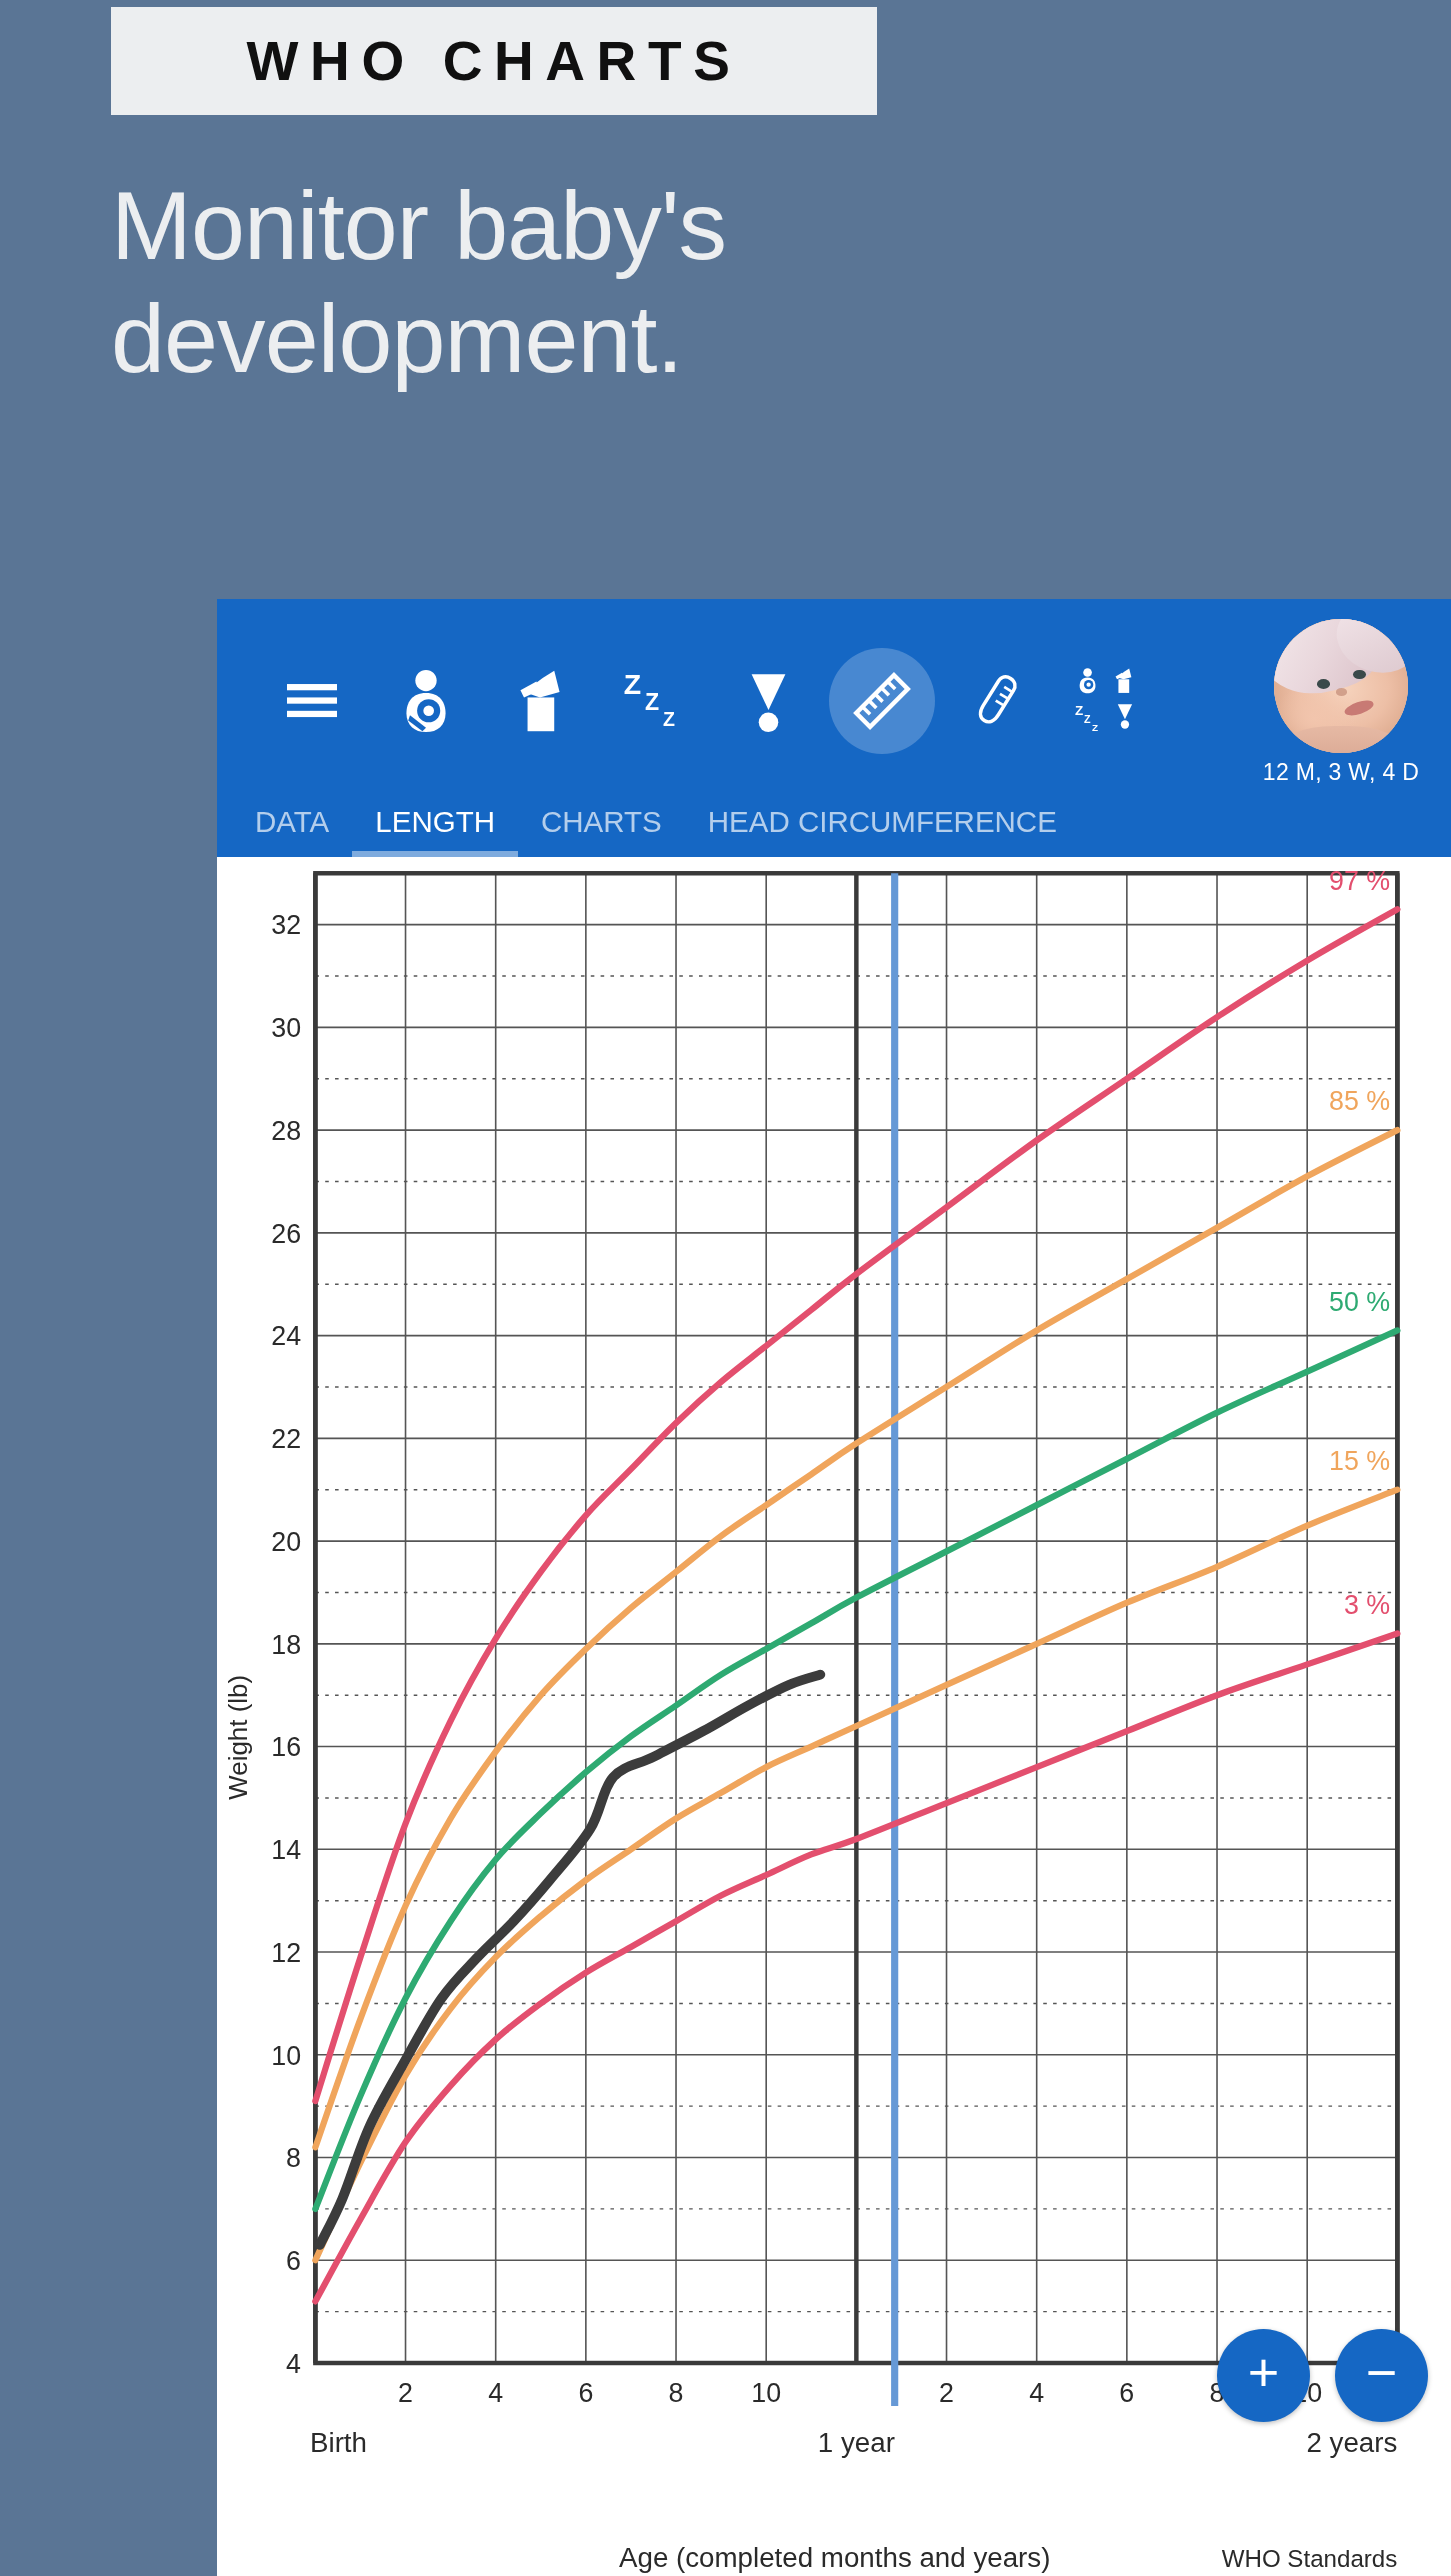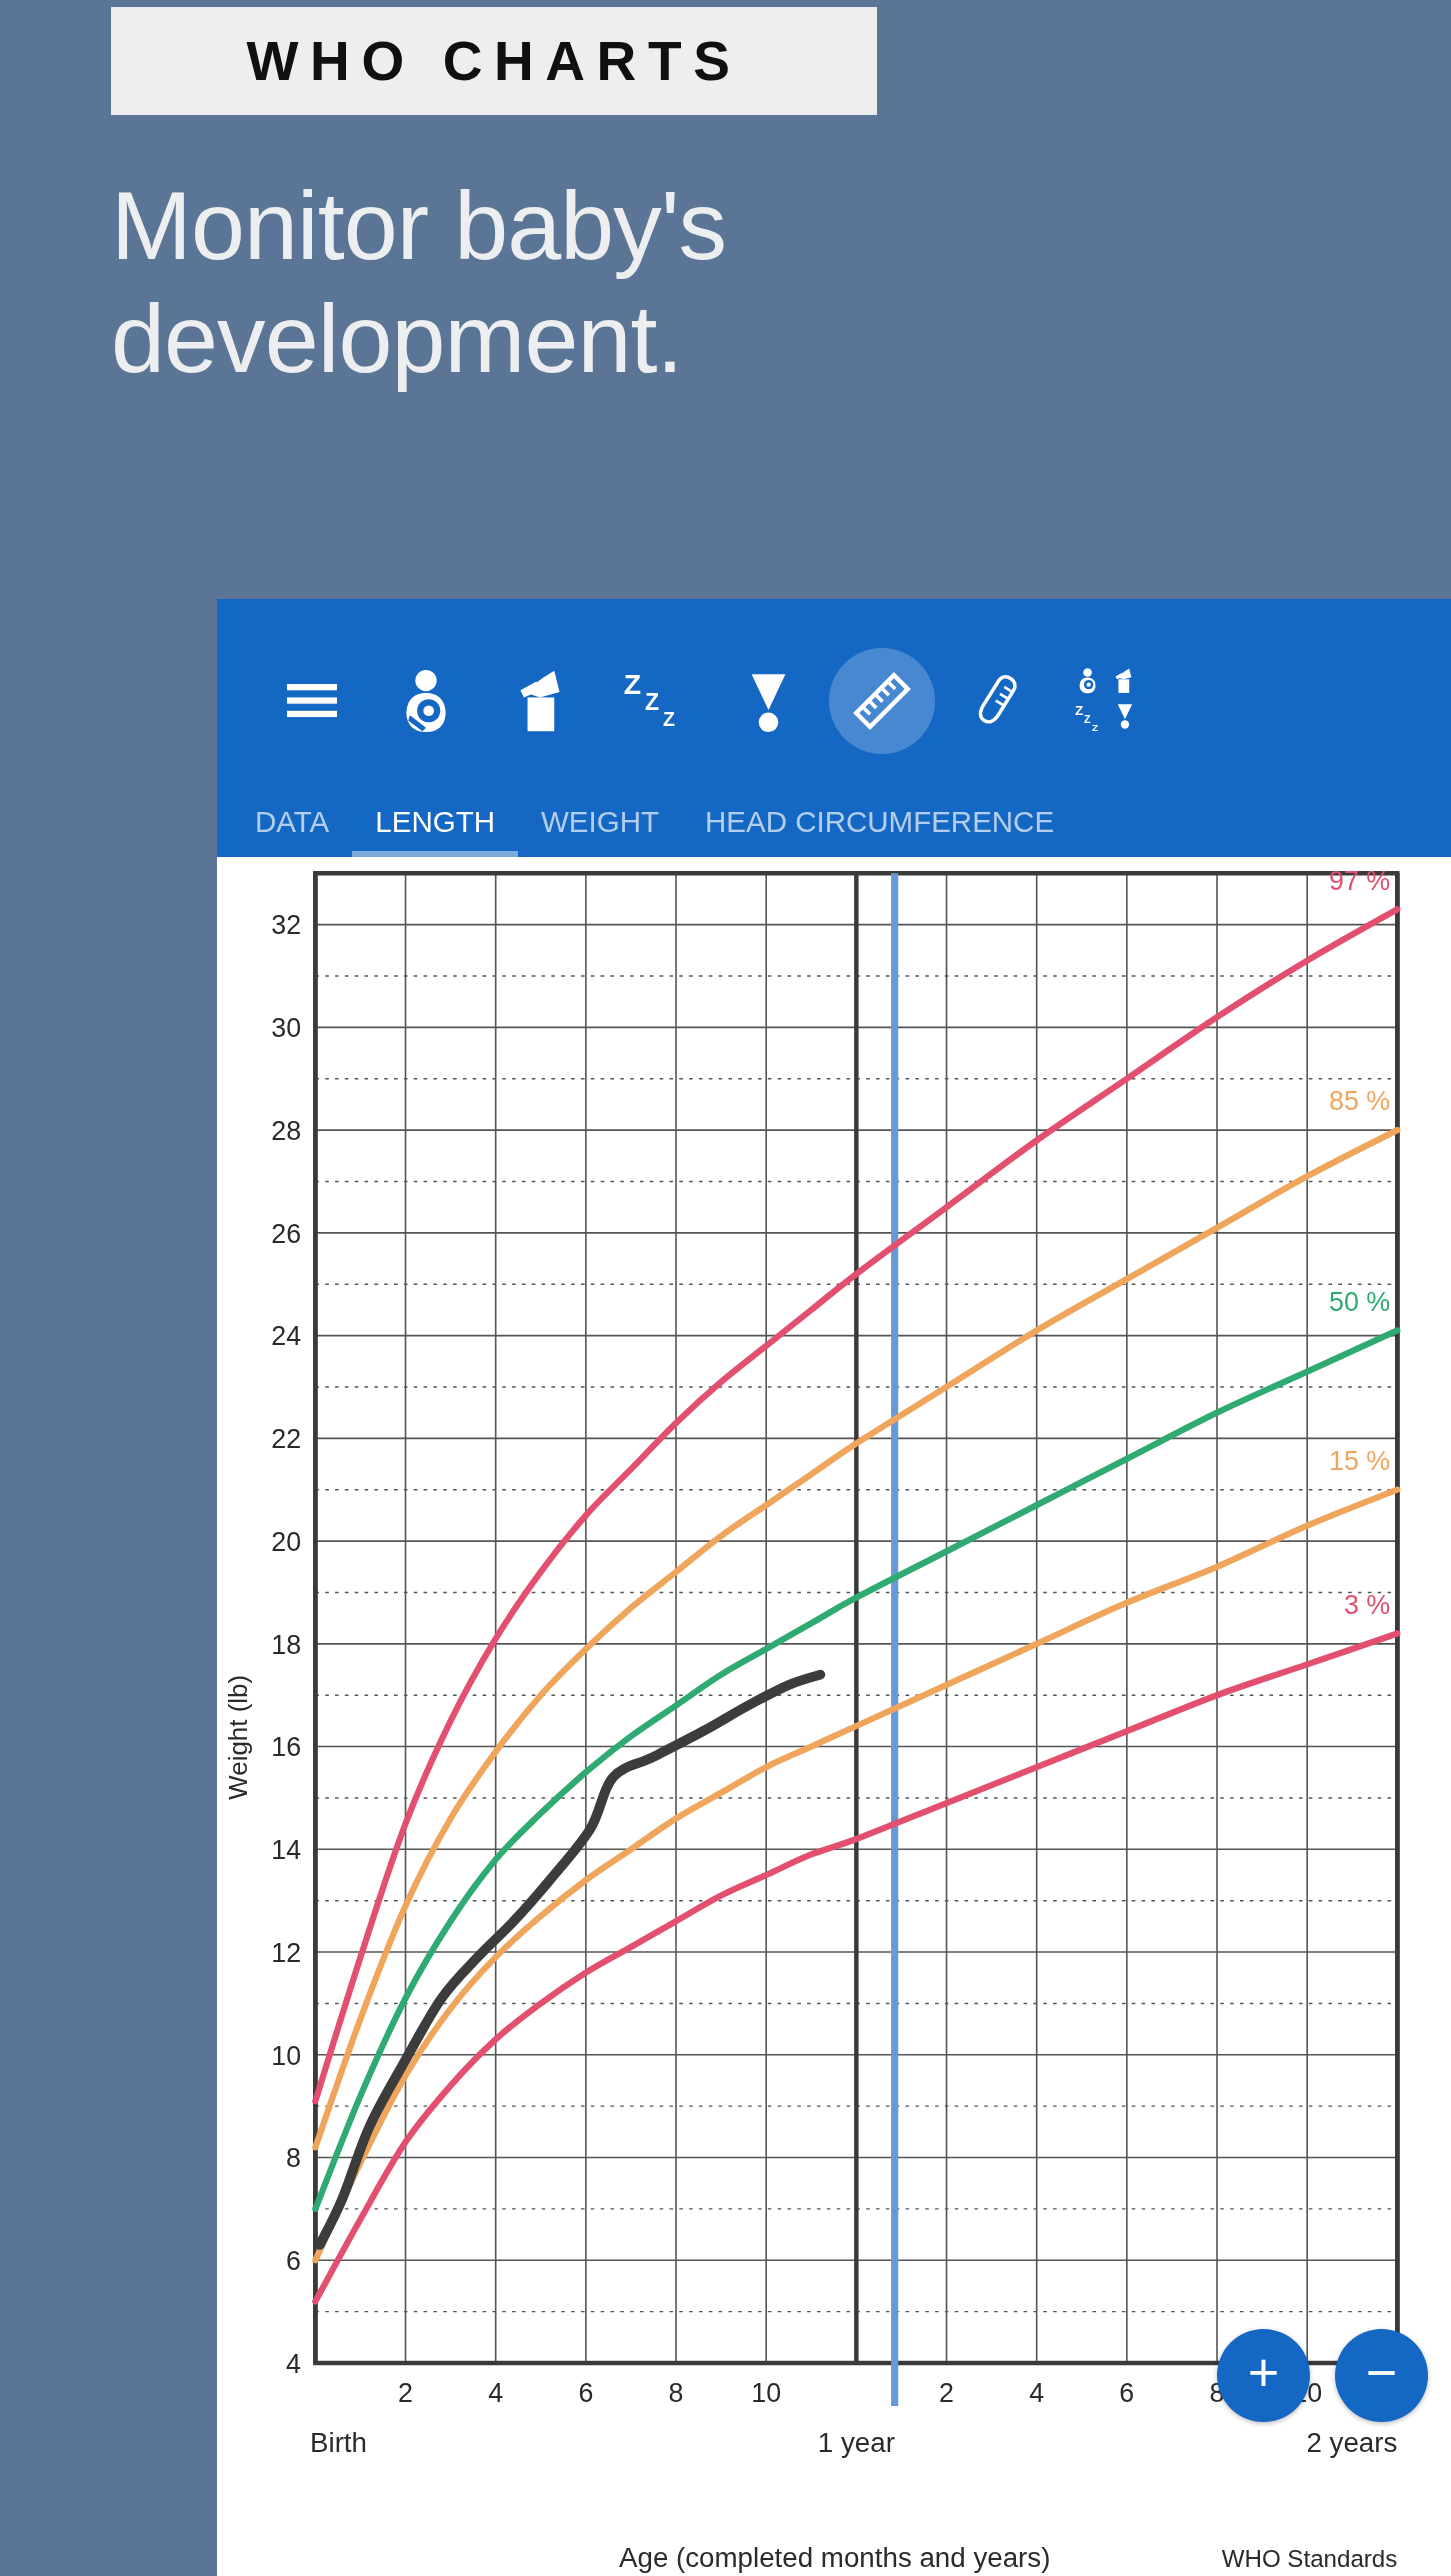--- a/index.html
+++ b/index.html
@@ -326,26 +326,39 @@
             <g transform="translate(46,40) scale(0.42)">
               <path d="M4 6 L42 6 L23 46 Z" fill="#fff"></path>
               <circle cx="23" cy="60" r="11" fill="#fff"></circle>
             </g>
           </svg>
         </span>
       </div>
 
     </div>
 
+    <div class="avatar-block">
+      <div class="avatar">
+        <div class="face"></div>
+        <div class="hat"></div>
+        <div class="hat2"></div>
+        <div class="eye l"></div>
+        <div class="eye r"></div>
+        <div class="nose"></div>
+        <div class="mouth"></div>
+        <div class="body"></div>
+      </div>
+      <div class="avatar-age">12 M, 3 W, 4 D</div>
+    </div>
   </div>
 
   <div class="tabs">
     <div class="tab">DATA</div>
     <div class="tab active">LENGTH</div>
-    <div class="tab">WEIGHT</div>
+    <div class="tab">CHARTS</div>
     <div class="tab">HEAD CIRCUMFERENCE</div>
   </div>
 
   <div class="chart-wrap">
     <svg class="chart-svg" id="chart" viewBox="0 0 1380 1922">
         <line x1="110" x2="1320" y1="1626.5517241379312" y2="1626.5517241379312" stroke="#555" stroke-width="1.6" stroke-dasharray="4 7"></line>
         <line x1="110" x2="1320" y1="1511.655172413793" y2="1511.655172413793" stroke="#555" stroke-width="1.6" stroke-dasharray="4 7"></line>
         <line x1="110" x2="1320" y1="1396.7586206896551" y2="1396.7586206896551" stroke="#555" stroke-width="1.6" stroke-dasharray="4 7"></line>
         <line x1="110" x2="1320" y1="1281.8620689655172" y2="1281.8620689655172" stroke="#555" stroke-width="1.6" stroke-dasharray="4 7"></line>
         <line x1="110" x2="1320" y1="1166.9655172413793" y2="1166.9655172413793" stroke="#555" stroke-width="1.6" stroke-dasharray="4 7"></line>

